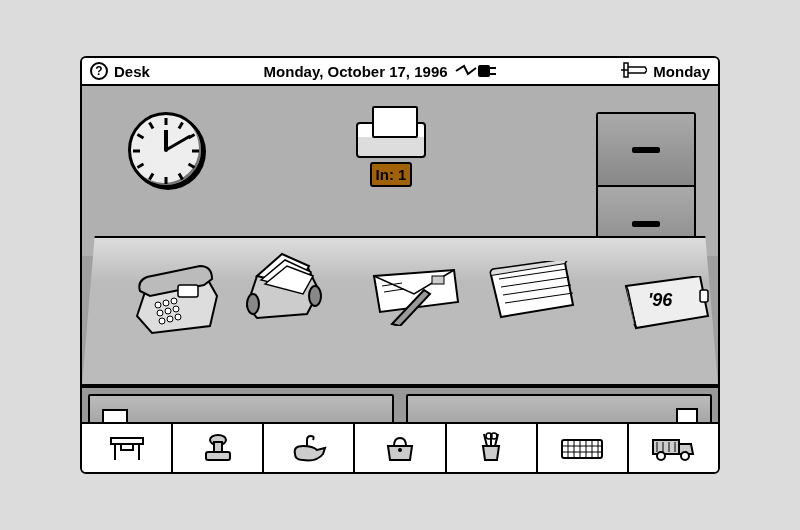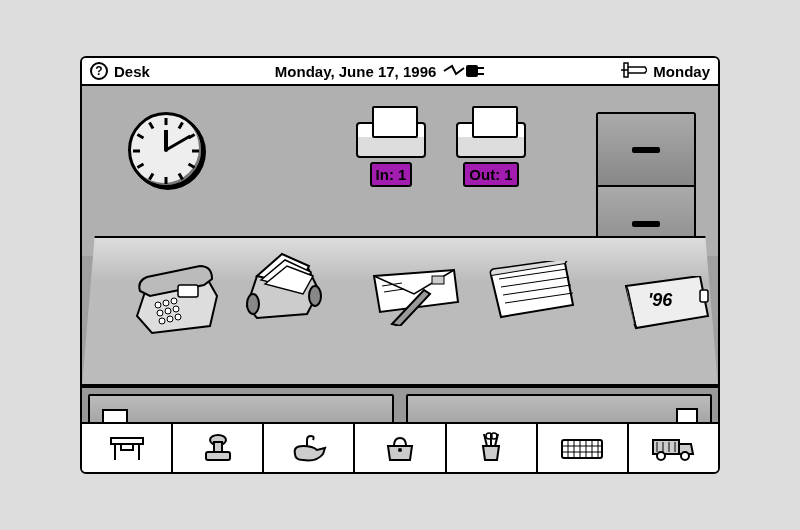--- a/index.html
+++ b/index.html
@@ -106,21 +106,21 @@
   .mailbox .slot::before {
     content: "";
     position: absolute; top: -18px; left: 14px;
     width: 42px; height: 28px;
     border: 2px solid #000;
     background: #fff;
     border-radius: 2px;
   }
   .mailbox .label {
     margin-top: 4px;
-    background: #a21caf;
+    background: #a16207;
     border: 2px solid #000;
     border-radius: 3px;
     font-weight: bold;
     font-size: 15px;
     padding: 2px 4px;
     display: inline-block;
   }
 
   
   .cabinet {
@@ -212,21 +212,21 @@
 </style>
 </head>
 <body>
 
 <div class="window">
 
   <div class="titlebar">
     <div class="help-icon">?</div>
     <span>Desk</span>
     <div class="spacer"></div>
-    <span class="date">Monday, June 17, 1996</span>
+    <span class="date">Monday, October 17, 1996</span>
     <span class="plug-icon">
       <svg width="44" height="18" viewBox="0 0 44 18">
         <polyline points="2,9 10,4 14,12 22,6" fill="none" stroke="#000" stroke-width="2"></polyline>
         <rect x="24" y="3" width="12" height="12" rx="2" fill="#000"></rect>
         <line x1="36" y1="6" x2="42" y2="6" stroke="#000" stroke-width="2"></line>
         <line x1="36" y1="12" x2="42" y2="12" stroke="#000" stroke-width="2"></line>
       </svg>
     </span>
     <div class="spacer"></div>
     <span class="hand-icon">
@@ -253,24 +253,20 @@
       <div class="tick" style="transform:translateX(-50%) rotate(270deg)"></div>
       <div class="tick" style="transform:translateX(-50%) rotate(300deg)"></div>
       <div class="tick" style="transform:translateX(-50%) rotate(330deg)"></div>
       <div class="hand hour"></div>
       <div class="hand minute"></div>
     </div>
 
     <div class="mailbox in">
       <div class="slot"></div>
       <div class="label">In: 1</div>
-    </div>
-    <div class="mailbox out">
-      <div class="slot"></div>
-      <div class="label">Out: 1</div>
     </div>
 
     <div class="cabinet">
       <div class="drawer"></div>
       <div class="drawer"></div>
     </div>
 
     <div class="desktop"></div>
 
     <div class="item phone">

